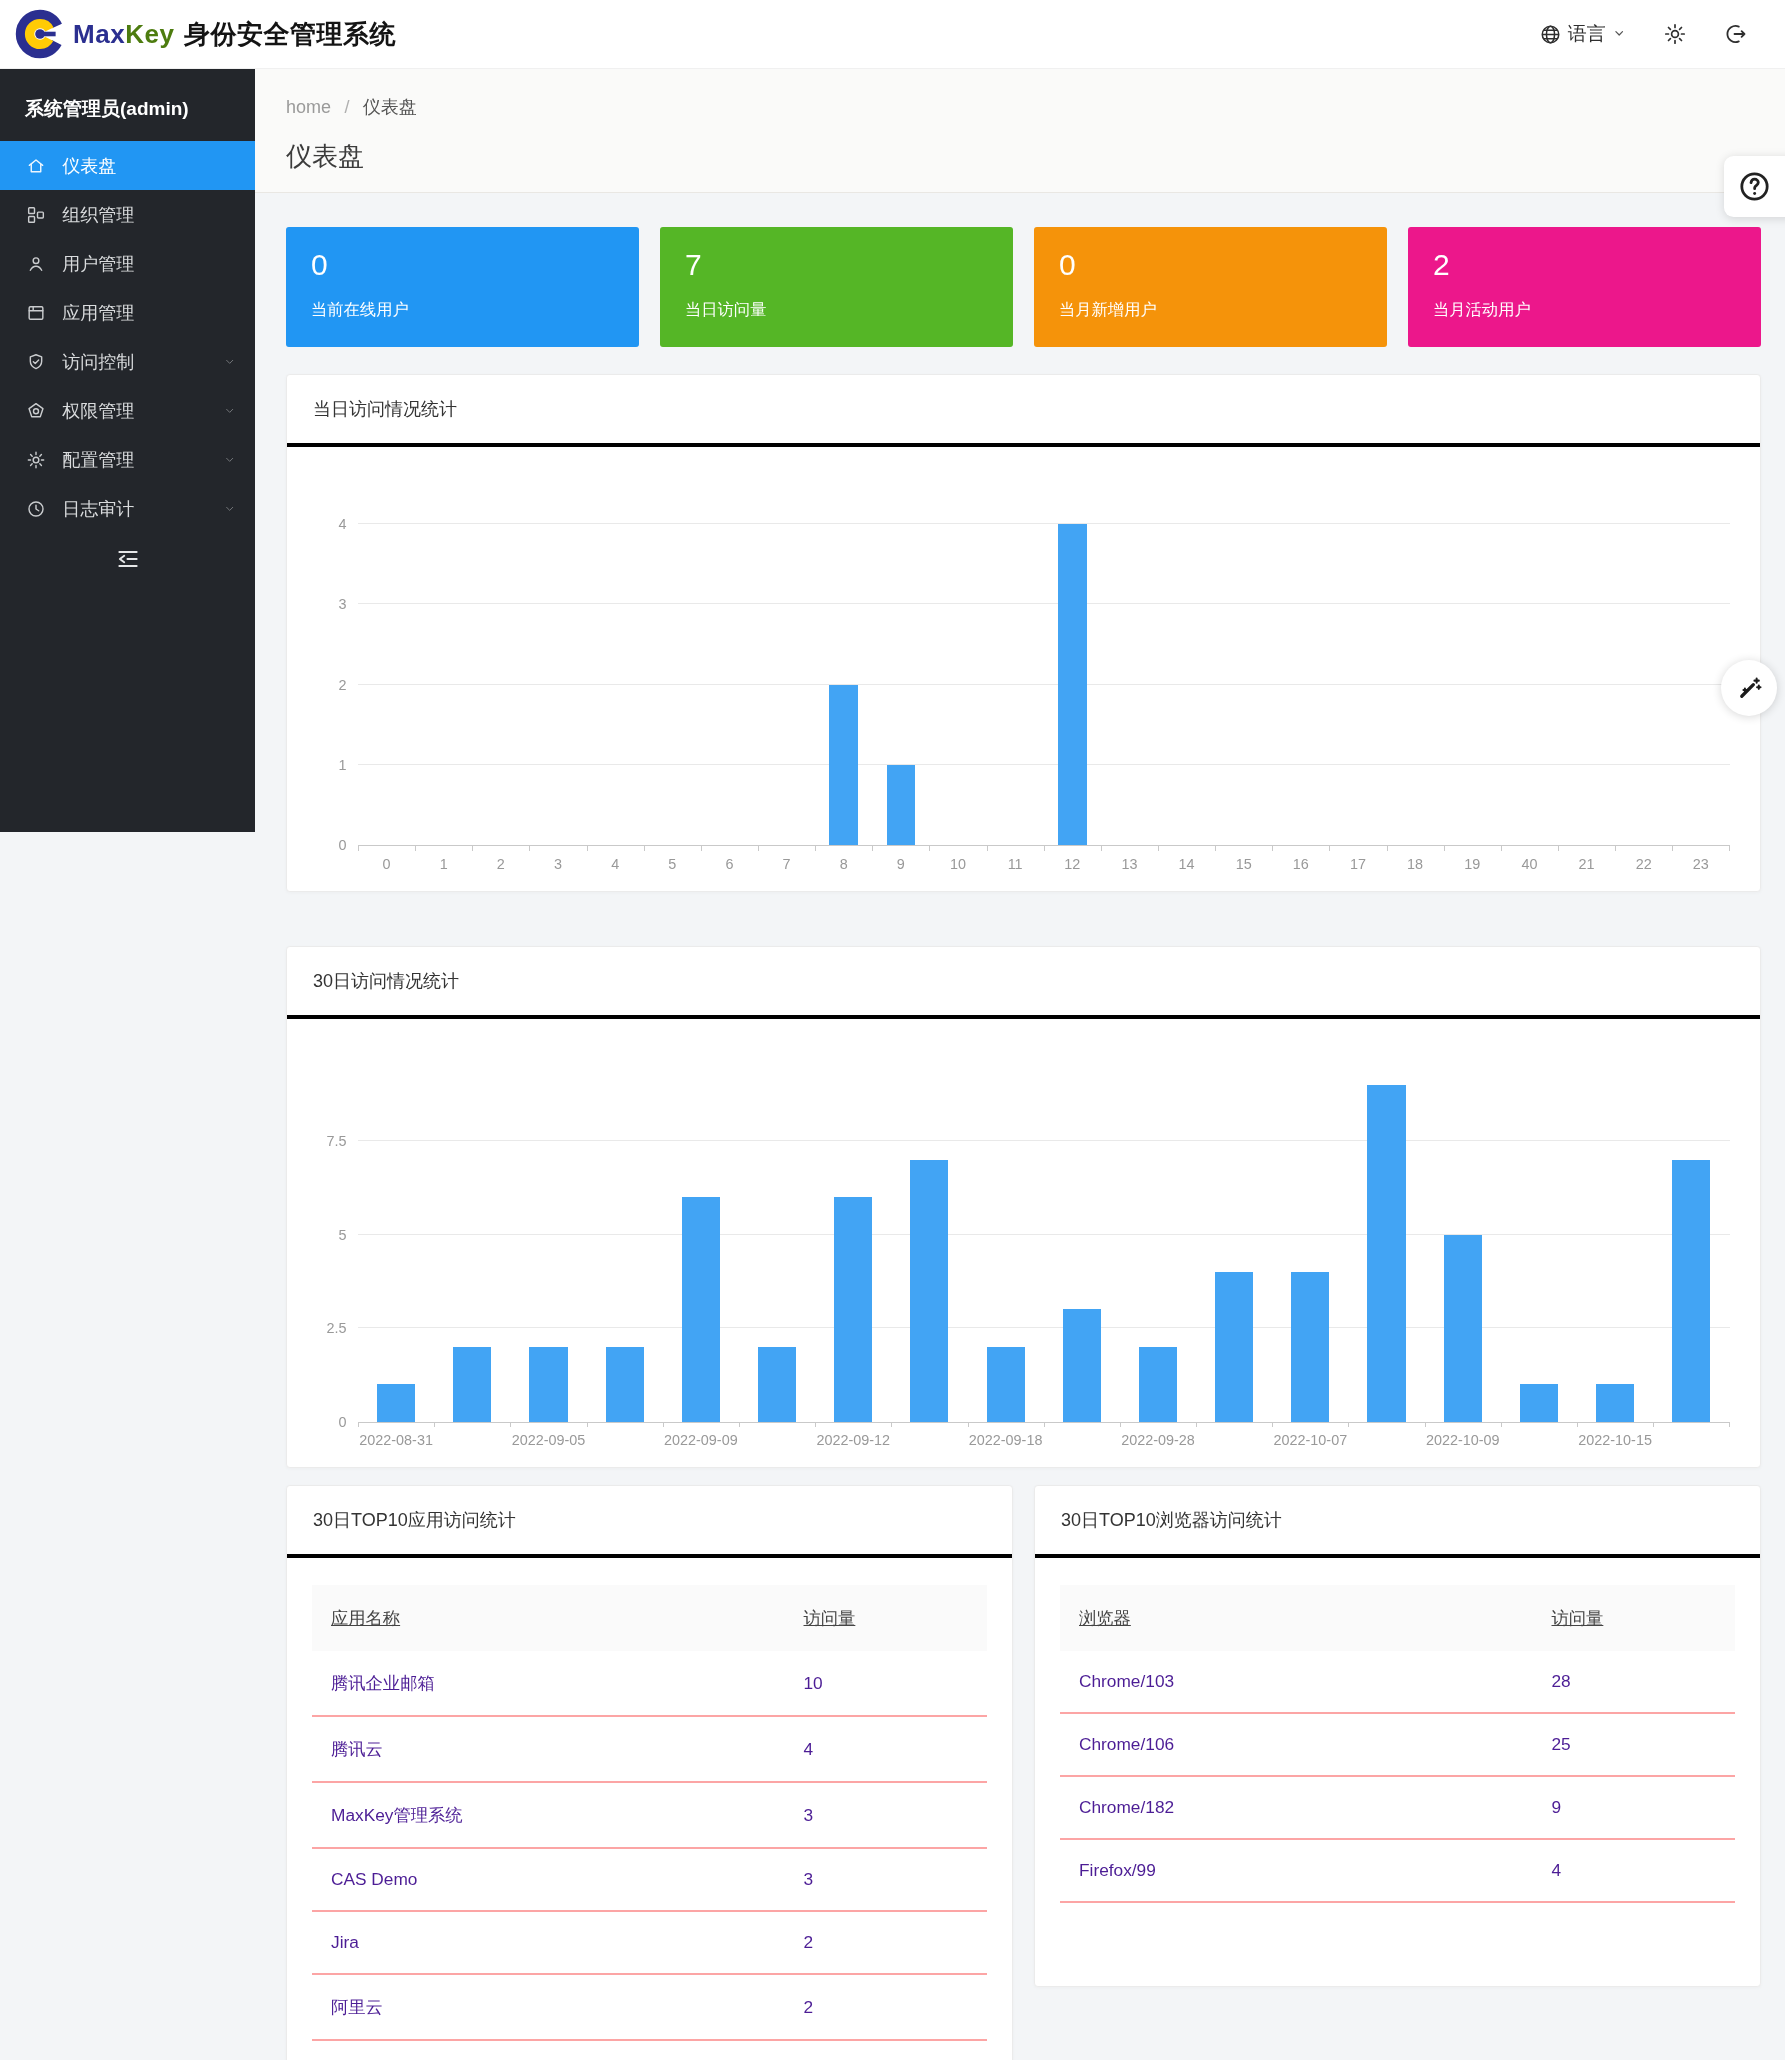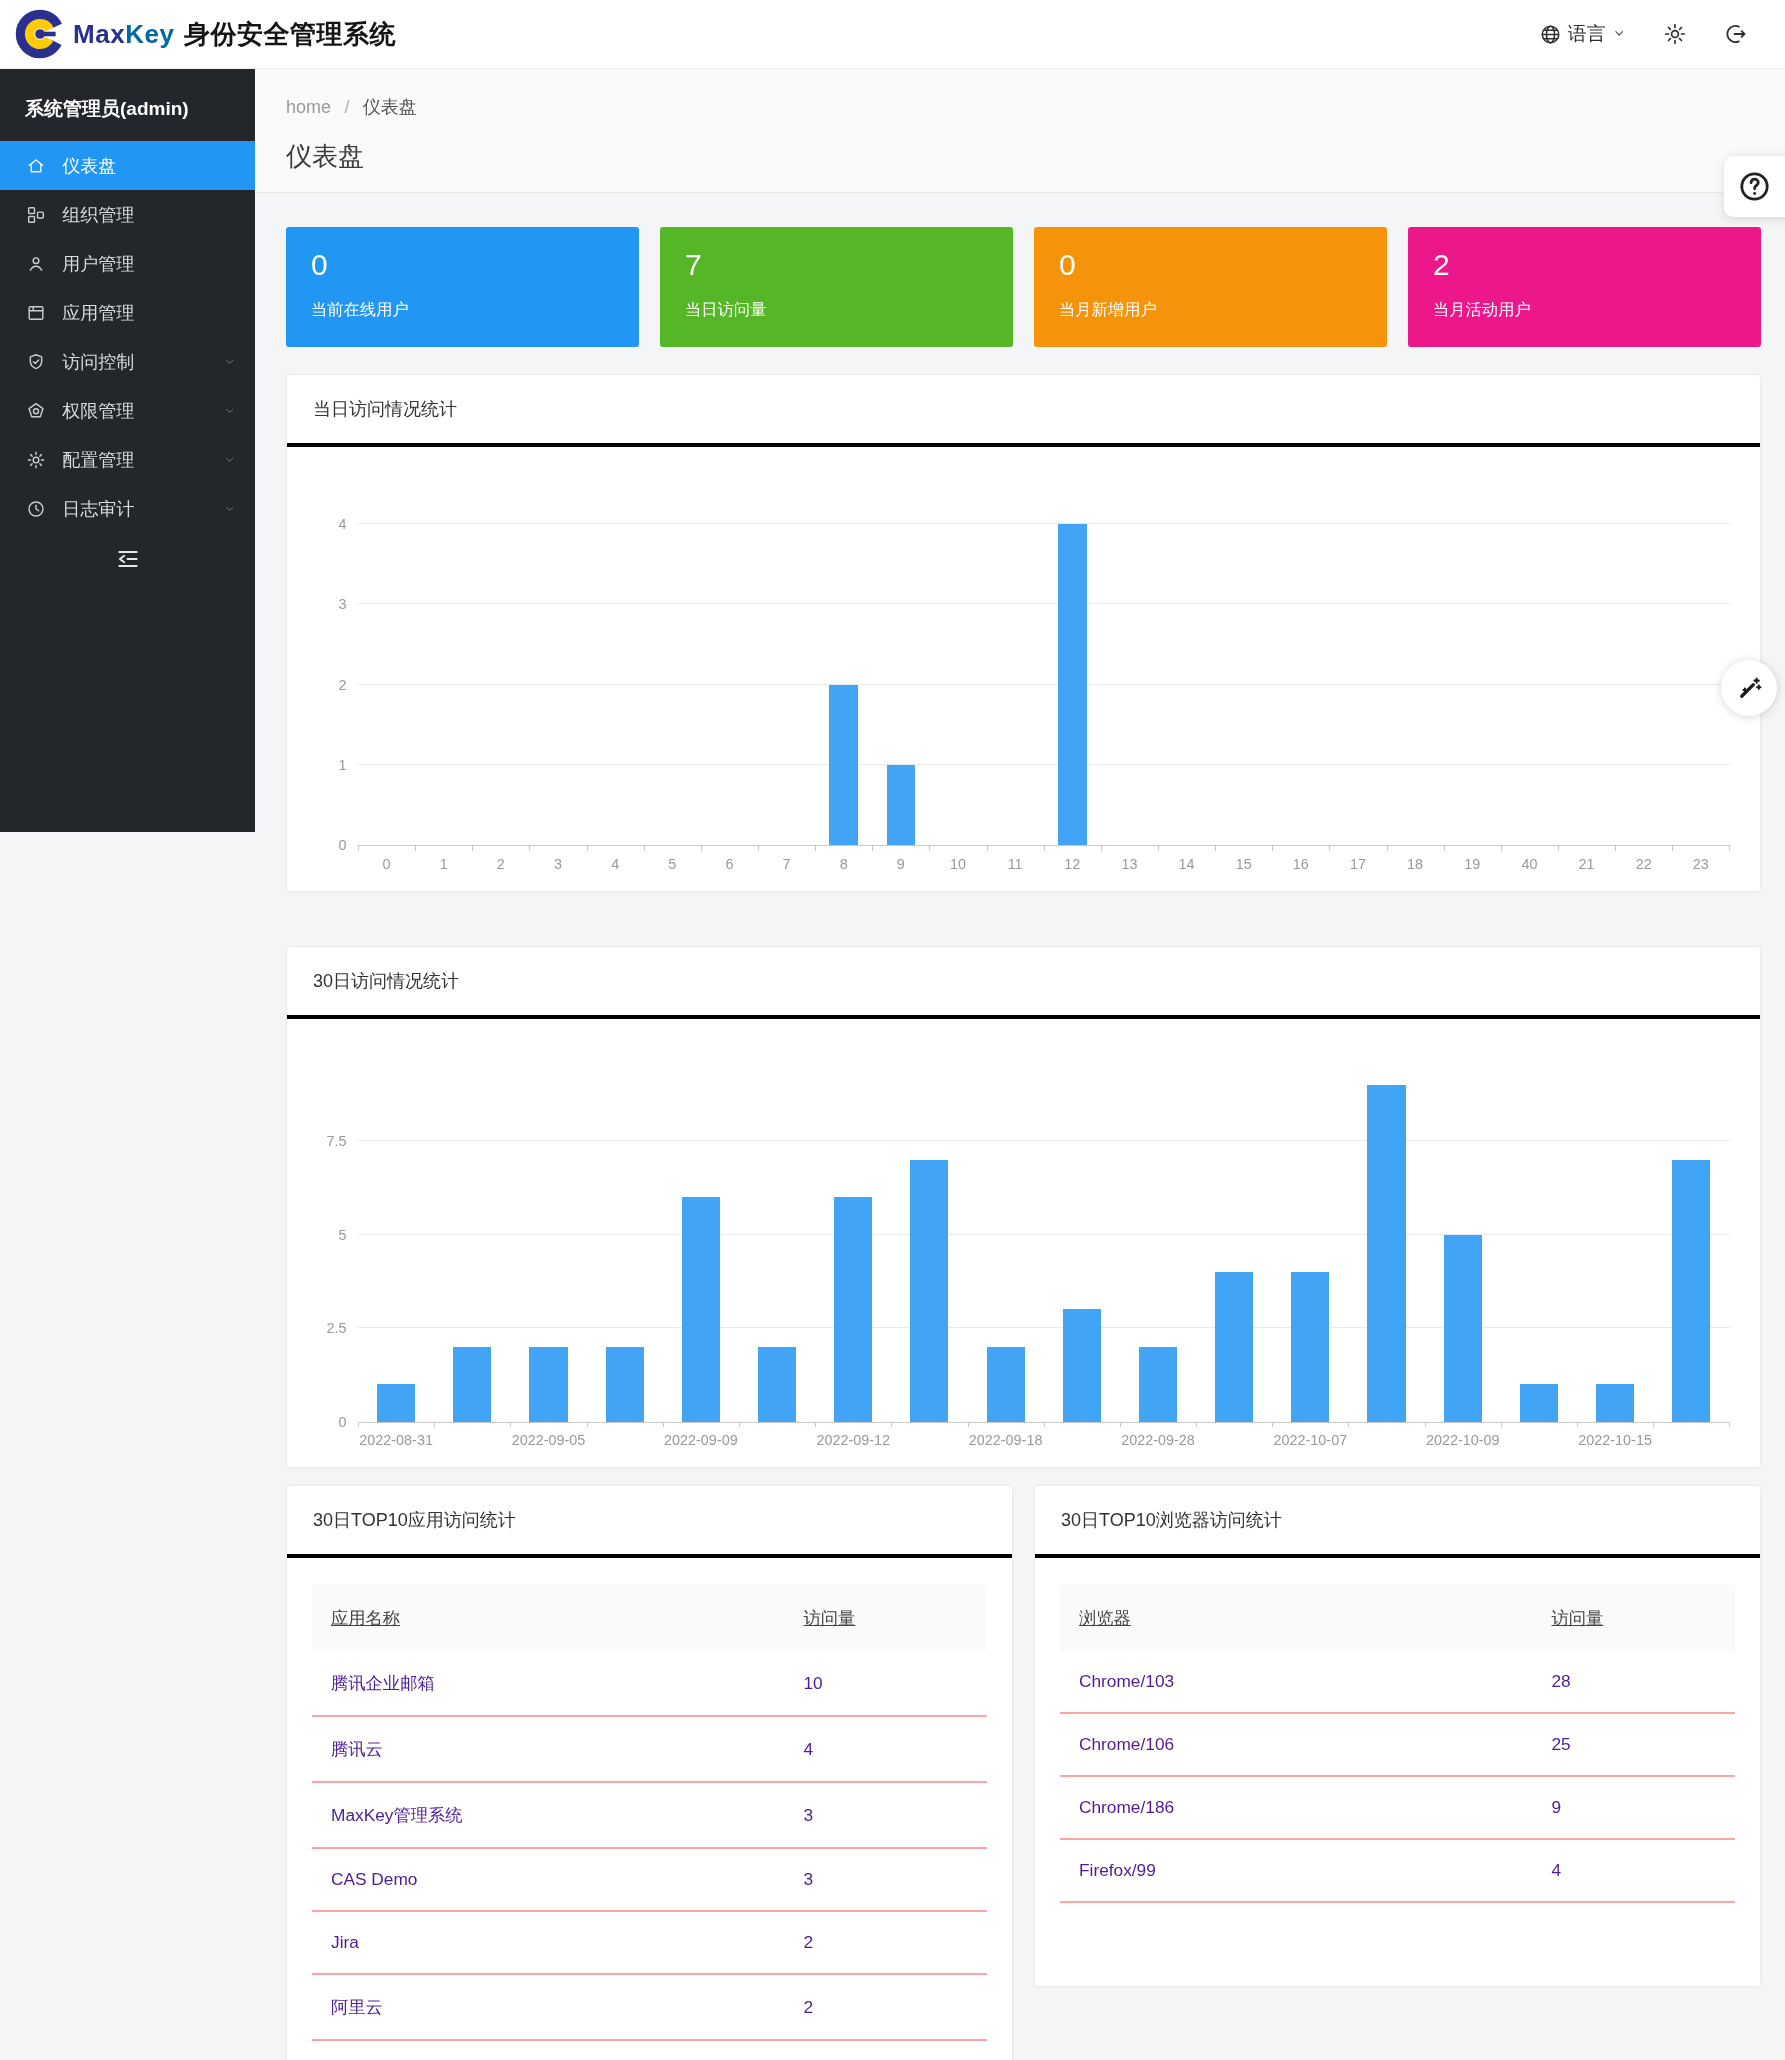--- a/index.html
+++ b/index.html
@@ -13,21 +13,21 @@
   }
   
   .topbar {
     position:absolute; top:0; left:0; width:100%; height:69px; background:#fff;
     display:flex; align-items:center; justify-content:space-between;
     padding:0 38px 0 15.4px; z-index:30; border-bottom:1px solid #f0f0f0;
   }
   .brand { display:flex; align-items:center; }
   .brand-text { font-size:26px; font-weight:700; letter-spacing:0.5px; margin-left:7.7px; }
   .brand-max { color:#2b2f90; }
-  .brand-key { color:#0369a1; }
+  .brand-key { color:#4d7c0f; }
   .brand-suffix { color:#141414; margin-left:9.6px; }
   .top-actions { display:flex; align-items:center; gap:37px; color:#2f2f2f; }
   .lang { display:flex; align-items:center; gap:5.8px; font-size:19px; cursor:pointer; }
   .icon-btn { display:flex; align-items:center; cursor:pointer; color:#2f2f2f; }
   
   .sidebar {
     position:absolute; top:69px; left:0; width:255px; height:763px;
     background:#23262b; color:#d9dbdd; z-index:20;
   }
   .sidebar-user { padding:27px 33px 19px 25px; font-size:19px; font-weight:700; color:#fff; }
@@ -487,21 +487,21 @@
             <tbody id="tbody-1">
                 <tr>
                   <td>Chrome/103</td>
                   <td>28</td>
                 </tr>
                 <tr>
                   <td>Chrome/106</td>
                   <td>25</td>
                 </tr>
                 <tr>
-                  <td>Chrome/186</td>
+                  <td>Chrome/182</td>
                   <td>9</td>
                 </tr>
                 <tr>
                   <td>Firefox/99</td>
                   <td>4</td>
                 </tr>
               </tbody>
           </table>
         </div>
       </section>

